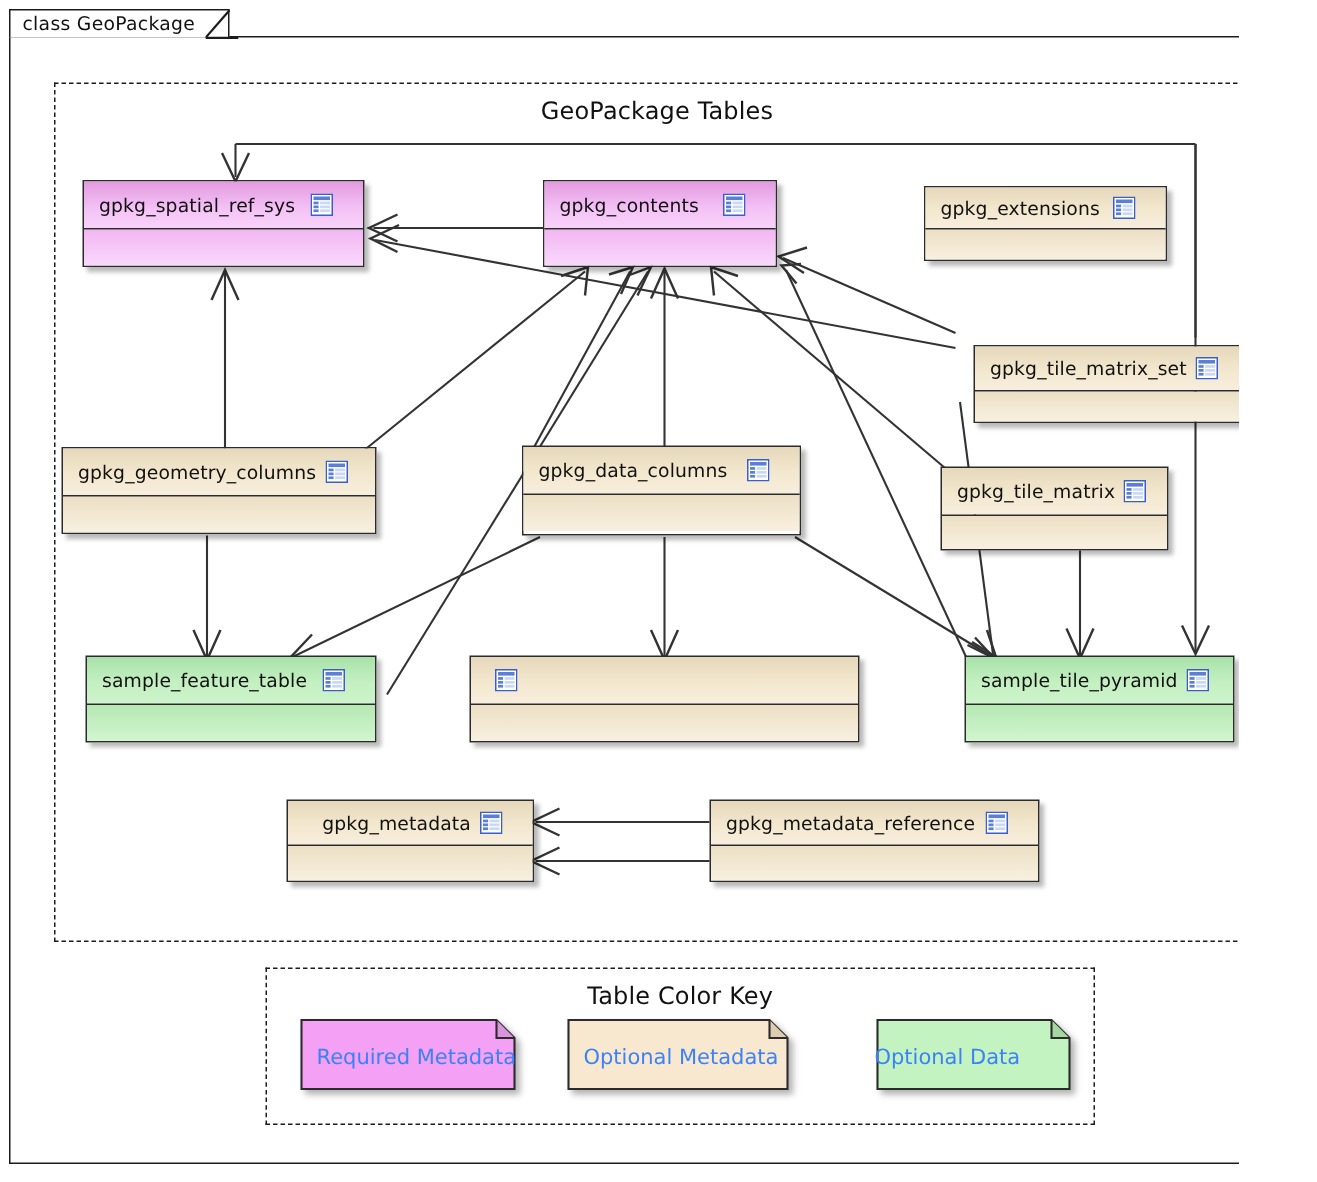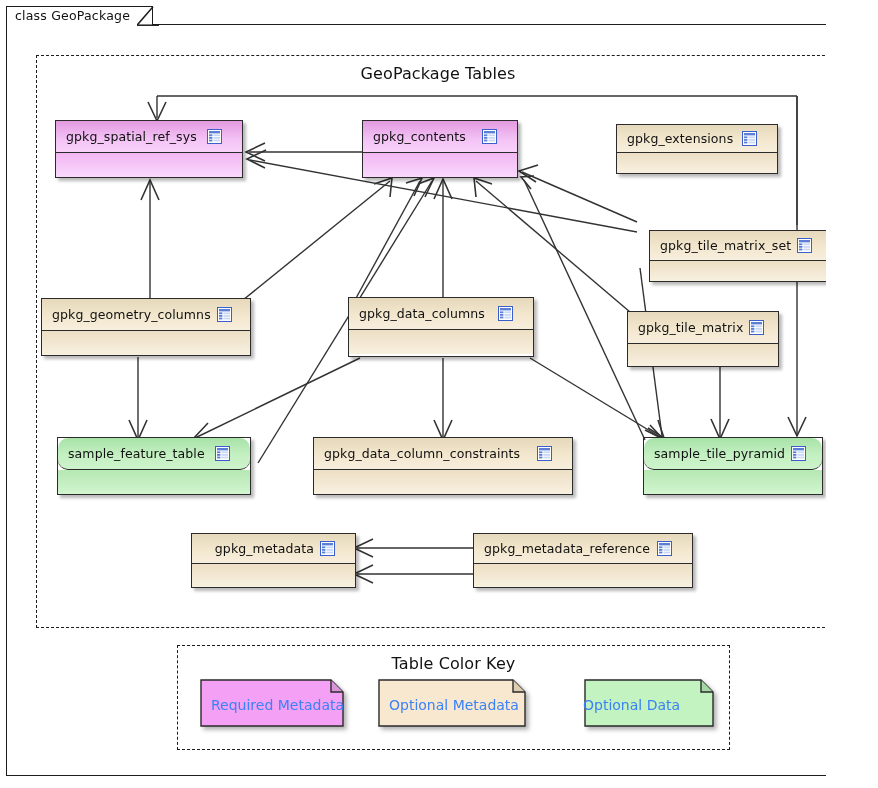--- a/index.html
+++ b/index.html
@@ -106,21 +106,21 @@
     white-space: nowrap;
     flex: 1 1 auto;
     letter-spacing: .1px;
   }
 
   
   .c-pink  .hdr  { background: linear-gradient(to bottom,#e39ae0 0%,#f4c3f6 60%,#f8d2f9 100%); }
   .c-pink  .body { background: linear-gradient(to bottom,#f2b6f3 0%,#f9d8fb 100%); }
   .c-tan   .hdr  { background: linear-gradient(to bottom,#e5d8bb 0%,#f3e7ce 55%,#f7eedd 100%); }
   .c-tan   .body { background: linear-gradient(to bottom,#ecdfc4 0%,#f8f0e0 100%); }
-  .c-green .hdr  { background: linear-gradient(to bottom,#a8e2a8 0%,#c4f0c2 55%,#cdf3cb 100%); border-radius: 10px; }
+  .c-green .hdr  { background: linear-gradient(to bottom,#a8e2a8 0%,#c4f0c2 55%,#cdf3cb 100%); }
   .c-green .body { background: linear-gradient(to bottom,#b5e8b2 0%,#d2f5d0 100%); }
 
   
   .tbl-icon {
     width: 15px; height: 15px;
     flex: 0 0 auto;
     margin-left: 6px;
     display: block;
   }
 
@@ -374,21 +374,20 @@
         <rect x="6.4" y="8" width="6.6" height="1.8" fill="#c9d8f5"></rect>
         <rect x="2" y="10.6" width="3.4" height="1.8" fill="#5b7fd6"></rect>
         <rect x="6.4" y="10.6" width="6.6" height="1.8" fill="#c9d8f5"></rect>
       </svg>
     </div>
     <div class="body"></div>
   </div>
 
   <div class="uml c-tan" style="left:313px; top:437px; width:260px; height:58px;">
     <div class="hdr">
-      <span class="nm">gpkg_data_column_constraints</span>
       <svg class="tbl-icon" viewBox="0 0 15 15">
         <rect x="0.5" y="0.5" width="14" height="14" fill="#ffffff" stroke="#3a5fcd" stroke-width="1"></rect>
         <rect x="2" y="2" width="11" height="2.4" fill="#5b7fd6"></rect>
         <rect x="2" y="5.4" width="3.4" height="1.8" fill="#5b7fd6"></rect>
         <rect x="6.4" y="5.4" width="6.6" height="1.8" fill="#c9d8f5"></rect>
         <rect x="2" y="8" width="3.4" height="1.8" fill="#5b7fd6"></rect>
         <rect x="6.4" y="8" width="6.6" height="1.8" fill="#c9d8f5"></rect>
         <rect x="2" y="10.6" width="3.4" height="1.8" fill="#5b7fd6"></rect>
         <rect x="6.4" y="10.6" width="6.6" height="1.8" fill="#c9d8f5"></rect>
       </svg>

